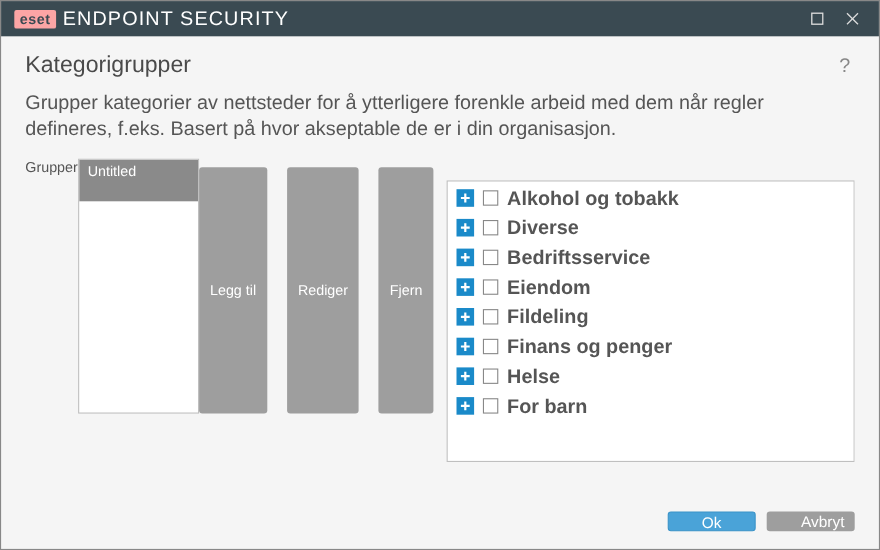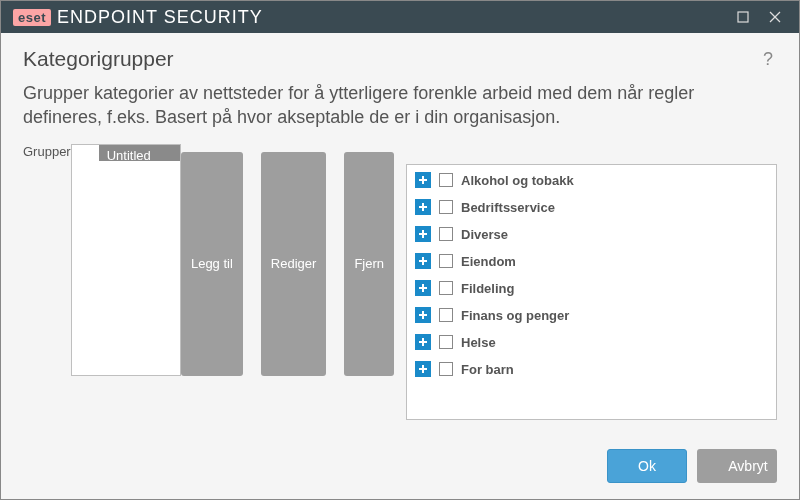--- a/index.html
+++ b/index.html
@@ -14,33 +14,33 @@
   .win-btn svg { stroke:#ddd; }
   .content { flex:1; padding:14px 22px 10px 22px; display:flex; flex-direction:column; overflow:hidden; }
   .header-row { display:flex; align-items:flex-start; }
   .page-title { font-size:21px; color:#4a4a4a; font-weight:400; margin:0 0 10px 0; flex:1; }
   .help-icon { font-size:18px; color:#888; cursor:pointer; padding:2px 4px; }
   .description { font-size:18px; color:#555; margin-bottom:14px; line-height:1.35; }
   .columns { flex:1; display:flex; gap:12px; overflow:hidden; align-items:flex-start; }
   .left-col { flex:1; display:flex; flex-direction:row; }
   .col-label { font-size:13px; color:#555; margin-bottom:4px; }
   .group-list { flex:1; background:#fff; border:1px solid #bfbfbf; overflow:auto; height:232px; }
-  .group-item { height:16px; line-height:22px; padding:0 8px; font-size:13px;margin-left:27px; }
+  .group-item { height:38px; line-height:22px; padding:0 8px; font-size:13px; }
   .group-item.selected { background:#8a8a8a; color:#fff; }
   .group-btn-row { margin-top:8px; display:flex; gap:18px; }
   .btn-small { background:#9e9e9e; color:#fff; border:none; border-radius:3px; padding:4px 10px; font-size:13px; cursor:pointer; }
   .right-col { flex:1; display:flex; flex-direction:column; padding-top:20px;}
   .cat-box { background:#fff; border:1px solid #bfbfbf; height:256px; overflow-y:scroll; overflow-x:auto; padding:2px 0 2px 2px; }
   .cat-row { display:flex; align-items:center; height:27px; gap:8px; padding:0 6px; }
   .expand-icon { width:16px; height:16px; background:#1a8ac9; display:flex; align-items:center; justify-content:center; flex-shrink:0; cursor:pointer; }
   .expand-icon svg { stroke:#fff; }
   .cat-check { width:14px; height:14px; border:1px solid #888; background:#fff; flex-shrink:0; cursor:pointer; }
-  .cat-label { font-size:13px; color:#555; font-weight:600; }
+  .cat-label { font-size:18px; color:#555; font-weight:600; }
   .footer { padding:10px 22px 16px 22px; display:flex; justify-content:flex-end; gap:10px; }
-  .btn { min-width:80px; height:34px; border-radius:3px; border:none; font-size:14px; cursor:pointer; }
+  .btn { min-width:80px; height:18px; border-radius:3px; border:none; font-size:14px; cursor:pointer; }
   .btn-primary { background:#4aa3d8; color:#fff; border:1px solid #3a93c8; }
   .btn-secondary { background:#9e9e9e; color:#fff;padding-left:28px; }
   ::-webkit-scrollbar { width:14px; height:14px; }
   ::-webkit-scrollbar-thumb { background:#c8c8c8; border:3px solid #fff; border-radius:8px; }
   ::-webkit-scrollbar-track { background:#fff; }
 </style>
 </head>
 <body>
 
 <div class="window">
@@ -96,31 +96,31 @@
               <div class="cat-label">Alkohol og tobakk</div>
             </div>
             <div class="cat-row">
               <div class="expand-icon">
                 <svg width="10" height="10">
                   <line x1="5" y1="1" x2="5" y2="9" stroke-width="2"></line>
                   <line x1="1" y1="5" x2="9" y2="5" stroke-width="2"></line>
                 </svg>
               </div>
               <div class="cat-check"></div>
-              <div class="cat-label">Bedriftsservice</div>
+              <div class="cat-label">Diverse</div>
             </div>
             <div class="cat-row">
               <div class="expand-icon">
                 <svg width="10" height="10">
                   <line x1="5" y1="1" x2="5" y2="9" stroke-width="2"></line>
                   <line x1="1" y1="5" x2="9" y2="5" stroke-width="2"></line>
                 </svg>
               </div>
               <div class="cat-check"></div>
-              <div class="cat-label">Diverse</div>
+              <div class="cat-label">Bedriftsservice</div>
             </div>
             <div class="cat-row">
               <div class="expand-icon">
                 <svg width="10" height="10">
                   <line x1="5" y1="1" x2="5" y2="9" stroke-width="2"></line>
                   <line x1="1" y1="5" x2="9" y2="5" stroke-width="2"></line>
                 </svg>
               </div>
               <div class="cat-check"></div>
               <div class="cat-label">Eiendom</div>

